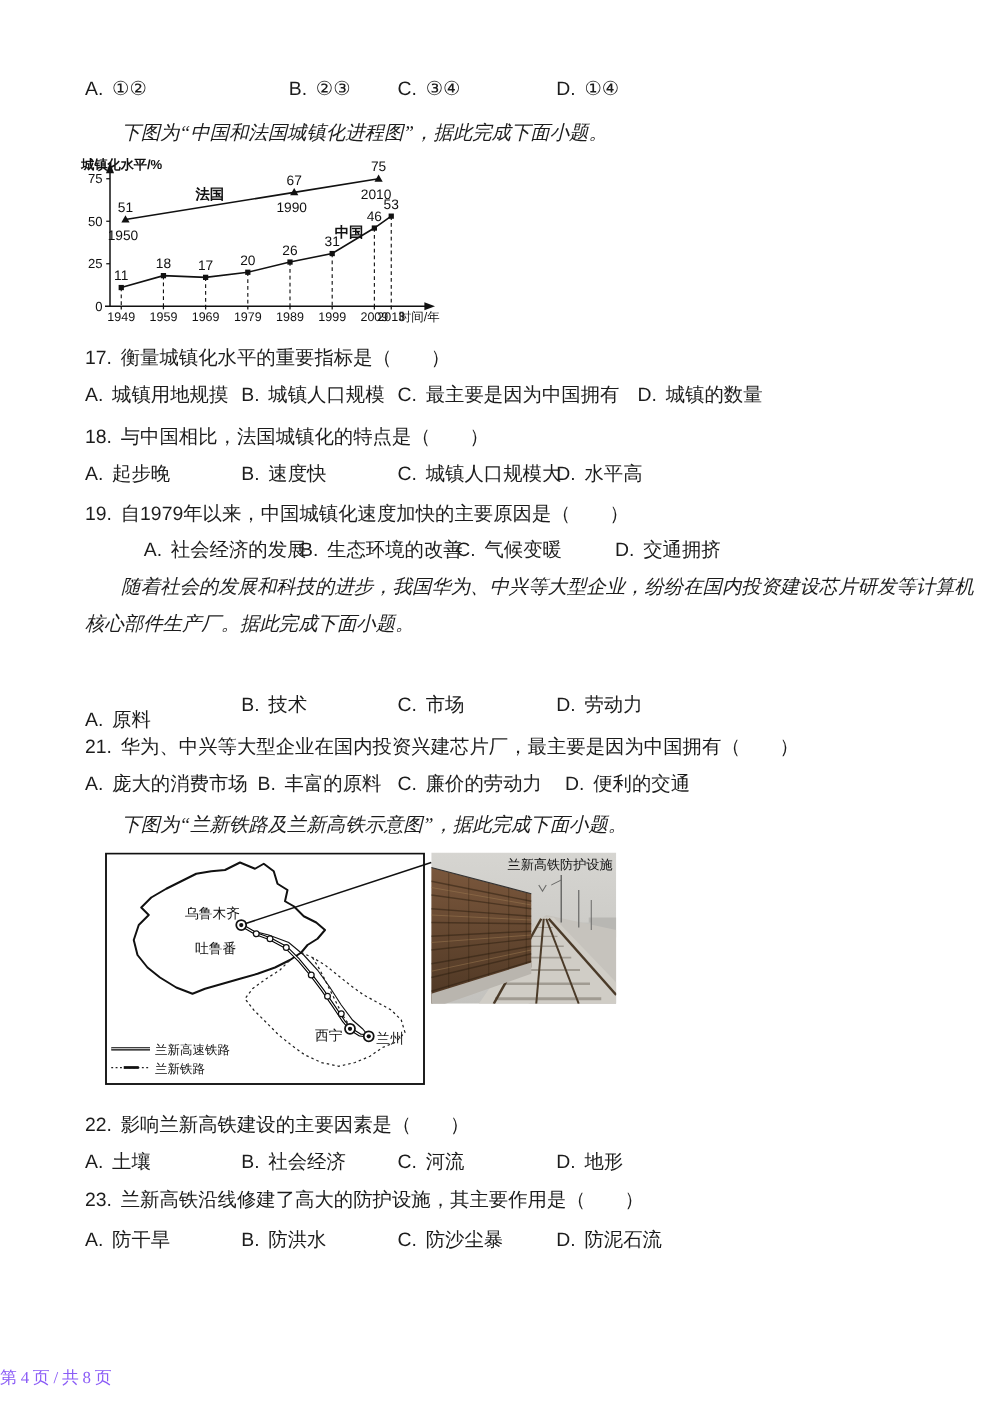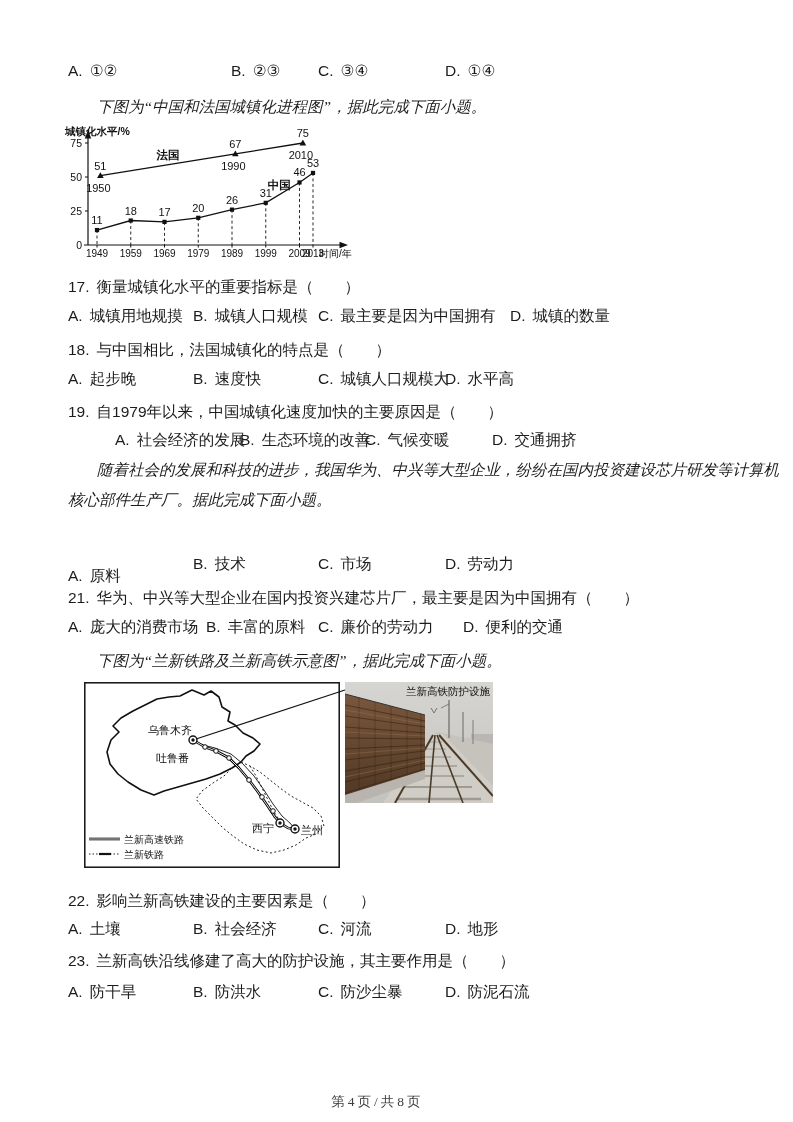--- a/index.html
+++ b/index.html
@@ -9,22 +9,22 @@
   .stem .qnum{margin-right:7px;}
   .opts{position:absolute;left:68px;width:710px;height:22px;}
   .opt{position:absolute;top:0;white-space:nowrap;font-size:15.5px;}
   .opt .olabel{margin-right:7px;}
   .intro{font-family:"Liberation Serif",serif;font-style:italic;font-size:15.5px;}
   .figwrap{position:absolute;left:84px;top:682px;width:410px;height:186px;}
   .mapbox{position:absolute;left:0;top:0;}
   .photobox{position:absolute;left:261px;top:0;}
   .connector{position:absolute;left:0;top:0;pointer-events:none;}
   .chartbox{position:absolute;left:63px;top:125px;overflow:visible;}
-  .footer{position:absolute;left:0;top:1093px;width:755px;text-align:center;
-          font-family:"Liberation Serif",serif;font-size:13.5px;letter-spacing:3px;color:#404040;}
+  .footer{position:absolute;left:0;top:1093px;width:755px;
+          font-family:"Liberation Serif",serif;font-size:13.5px;letter-spacing:3px;color:#8b5cf6;}
   svg text{font-family:"Liberation Sans",sans-serif;}
 </style>
 </head>
 <body>
 
 <div class="page">
 
   <div class="opts" style="top:62px;">
     <span class="opt" style="left:0px;"><span class="olabel">A.</span><span>①②</span></span>
     <span class="opt" style="left:135px;margin-left:28px;"><span class="olabel">B.</span><span>②③</span></span>
@@ -143,21 +143,21 @@
     <span class="opt" style="left:377px;"><span class="olabel">D.</span><span>劳动力</span></span>
   </div>
 
   <div class="row stem" style="left:68px;top:588px;">
     <span class="qnum">21.</span><span>华为、中兴等大型企业在国内投资兴建芯片厂，最主要是因为中国拥有（　　）</span>
   </div>
   <div class="opts" style="top:617px;">
     <span class="opt" style="left:0px;"><span class="olabel">A.</span><span>庞大的消费市场</span></span>
     <span class="opt" style="left:138px;text-align:right;"><span class="olabel">B.</span><span>丰富的原料</span></span>
     <span class="opt" style="left:250px;"><span class="olabel">C.</span><span>廉价的劳动力</span></span>
-    <span class="opt" style="left:395px;"><span class="olabel">D.</span><span>便利的交通</span></span>
+    <span class="opt" style="left:384px;"><span class="olabel">D.</span><span>便利的交通</span></span>
   </div>
 
   <div class="row intro" style="left:97px;top:651px;">下图为“兰新铁路及兰新高铁示意图”，据此完成下面小题。</div>
 
   <div class="figwrap">
     <svg class="mapbox" width="256" height="186" viewBox="0 0 256 186">
       <rect x="0.8" y="0.8" width="254.4" height="184.4" fill="#ffffff" stroke="#111" stroke-width="1.5"></rect>
 
       <path fill="none" stroke="#111" stroke-width="1.6" stroke-linejoin="round" d="M96,14 L108,8 L120,13 L127,9 L135,15 L138,25 L146,30 L144,39 L151,43 L159,51 L169,56 L176,62 L170,69 L162,74 L157,80 L148,86 L136,92 L122,97 L108,101 L94,105 L80,109 L70,113 L57,108 L44,100 L34,92 L26,82 L23,70 L27,58 L35,50 L29,44 L37,36 L49,29 L61,23 L73,17 L85,15 Z"></path>
 

